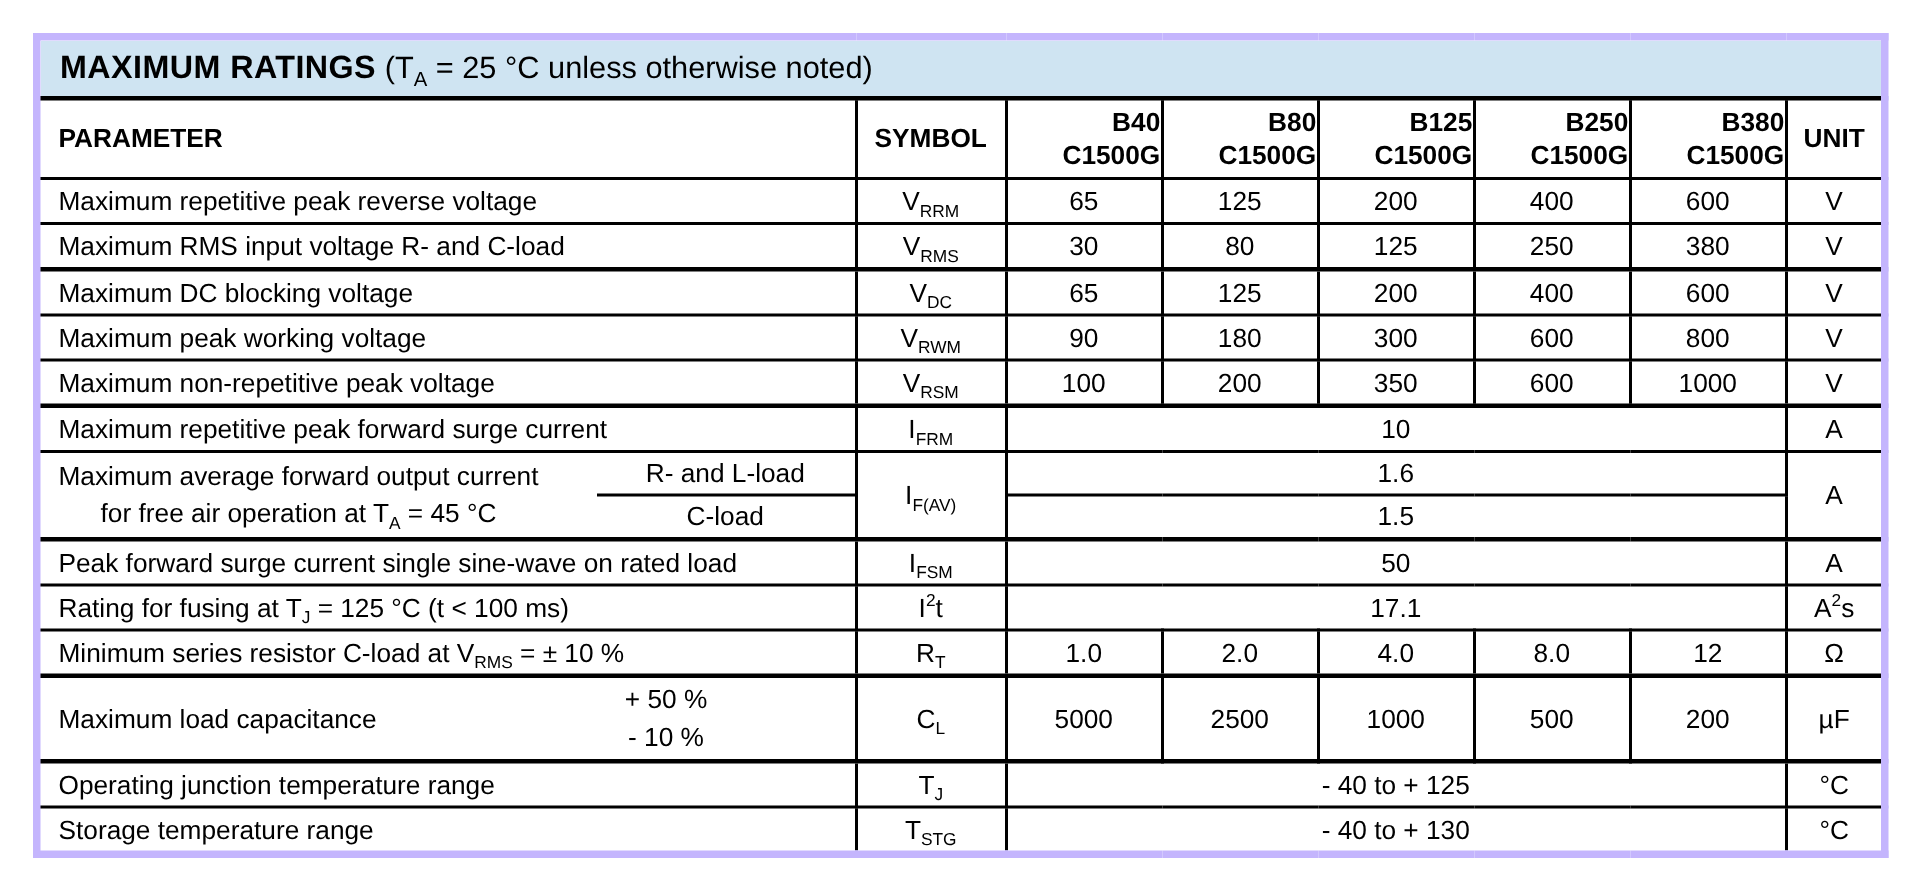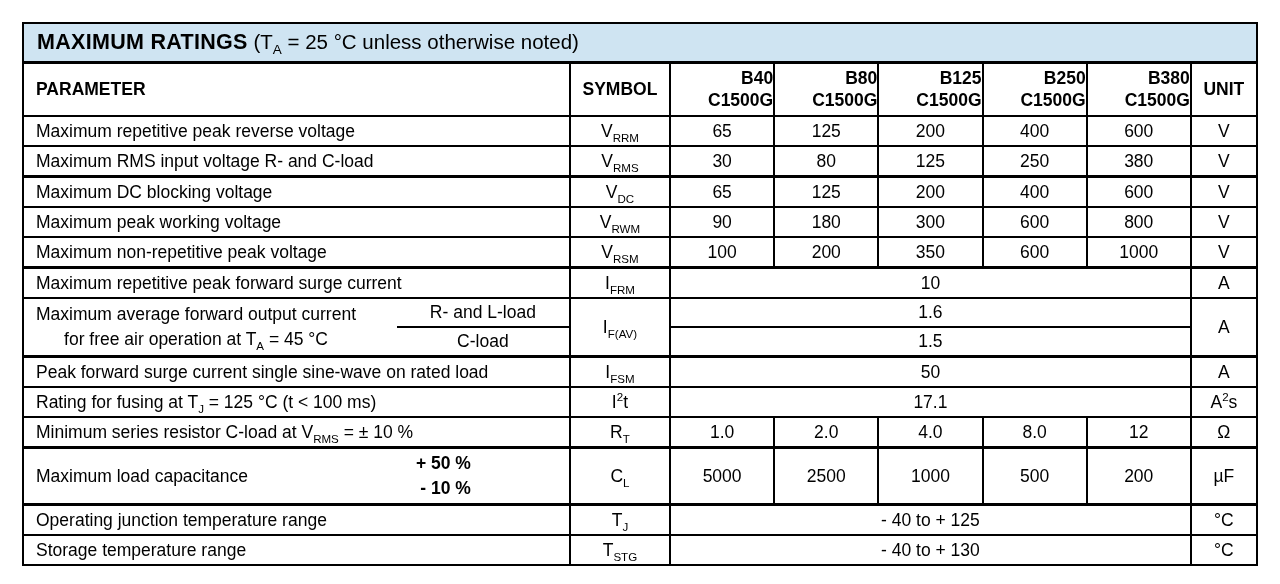--- a/index.html
+++ b/index.html
@@ -12,21 +12,21 @@
     font-family: "Liberation Sans", sans-serif;
     color: #000;
   }
   .frame {
     position: absolute;
     left: 22px;
     top: 22px;
   }
   table.ratings {
     border-collapse: collapse;
-    border: 1px solid #c4b5fd;
+    border: 5px solid #c4b5fd;
     table-layout: fixed;
     width: 1236px;
   }
   td, th {
     border: 2px solid #000;
     padding: 0;
     font-size: 17.5px;
     text-align: center;
     vertical-align: middle;
     overflow: hidden;
@@ -84,23 +84,22 @@
   
   .cl-wrap {
     display: flex;
     align-items: center;
     justify-content: space-between;
     padding-right: 98px;
     height: 100%;
     gap: 48px;
   }
   .tolerances {
-    text-align: right;
+    text-align: center;
     line-height: 1.45;
-    font-weight: bold;
   }
 </style>
 </head>
 <body>
 
 <div class="frame">
 <table class="ratings">
   <colgroup>
     <col style="width:546px">
         <col style="width:100px">

